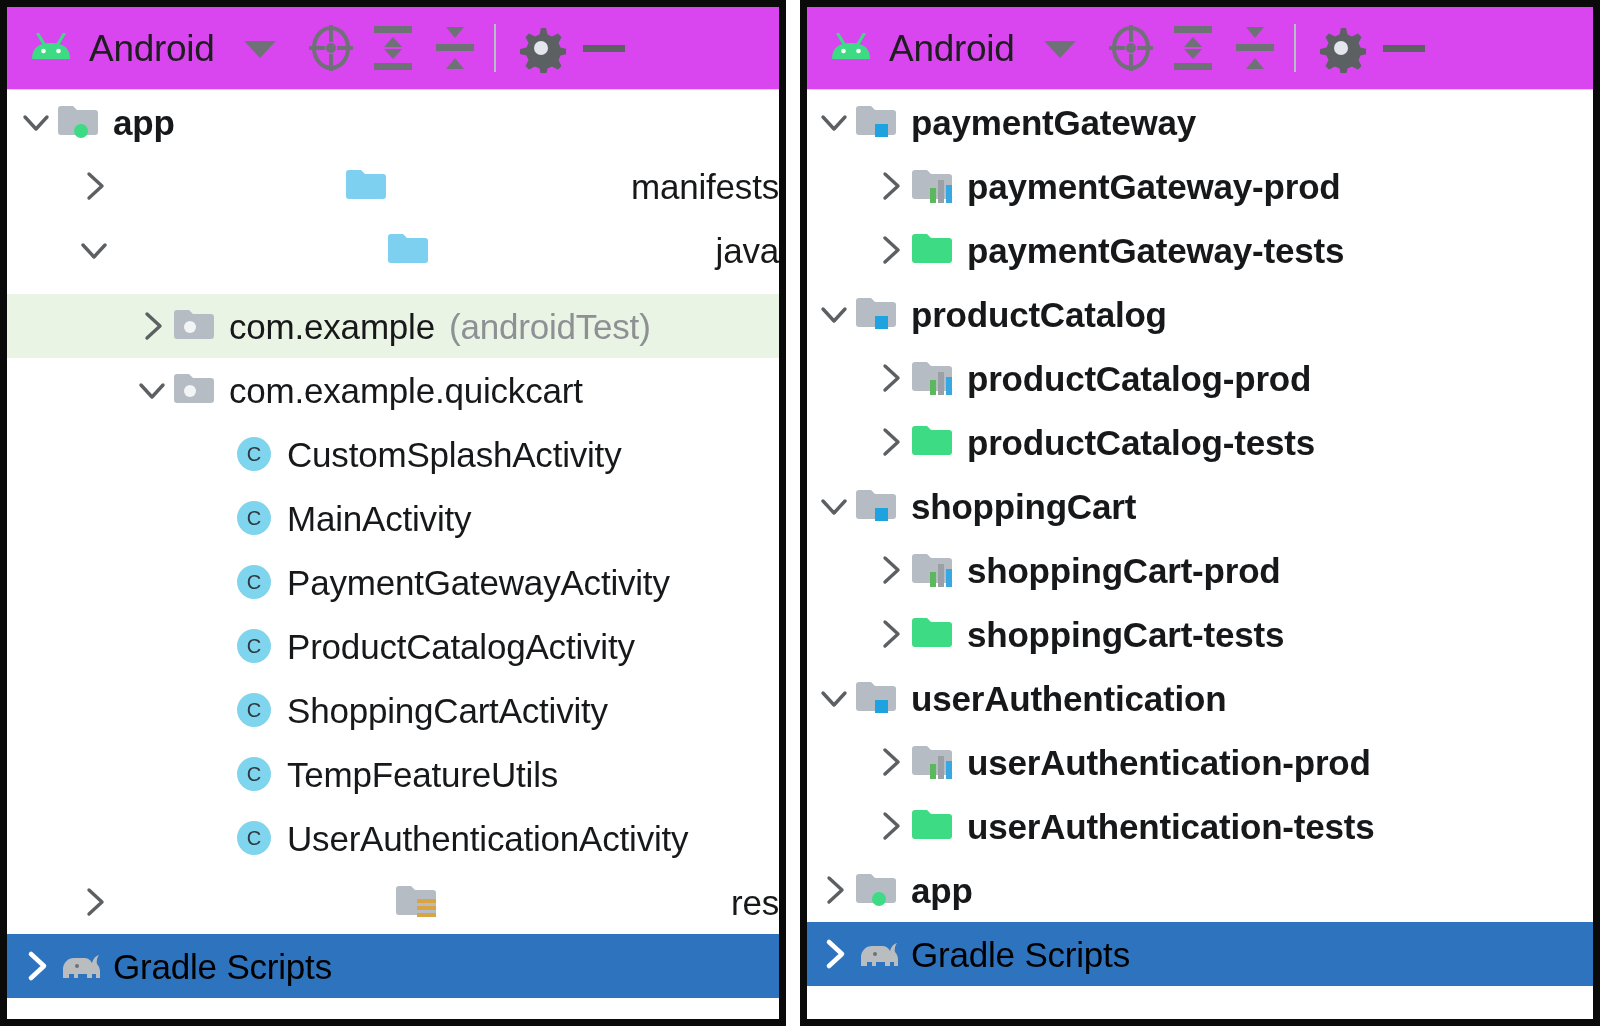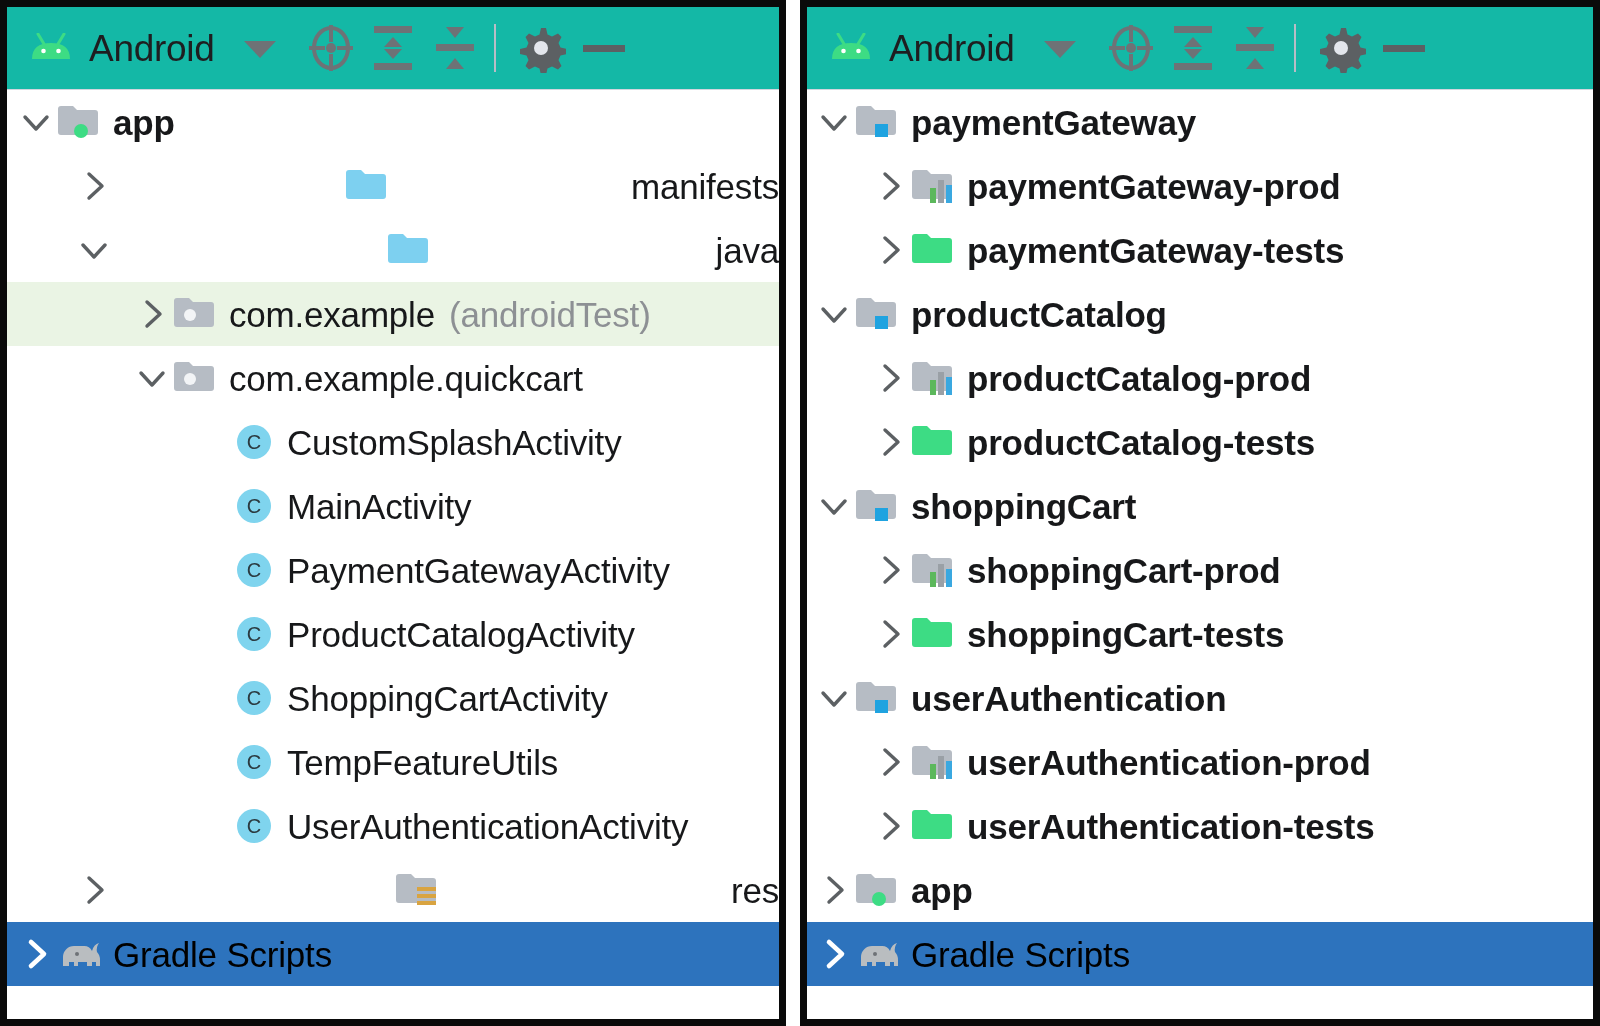--- a/index.html
+++ b/index.html
@@ -27,21 +27,21 @@
     display: flex;
     flex-direction: column;
   }
   .panel--left  { width: 786px; }
   .panel--right { width: 800px; }
 
   
   .toolbar {
     height: 83px;
     flex: 0 0 83px;
-    background: #14b8a6;
+    background: #d946ef;
     border-bottom: 1px solid #d2d6de;
     display: flex;
     align-items: center;
     padding-left: 22px;
     gap: 0;
     position: relative;
   }
   .tb-title {
     display: flex;
     align-items: center;
@@ -88,21 +88,21 @@
   }
   .row {
     display: flex;
     align-items: center;
     height: 64px;
     width: 100%;
     white-space: nowrap;
     cursor: default;
   }
   .panel--right .row { height: 64px; }
-  .row.hl-green   { background: #eaf4e4; }
+  .row.hl-green   { background: #eaf4e4; margin-top: 12px; }
   .row.hl-blue    { background: #2d73bd; }
   .row.hl-blue .label,
   .row.hl-blue .label-sub { color: #000000; }
 
   .twisty {
     width: 34px; height: 34px;
     flex: 0 0 34px;
     display: flex; align-items: center; justify-content: center;
     margin-right: 4px;
   }

